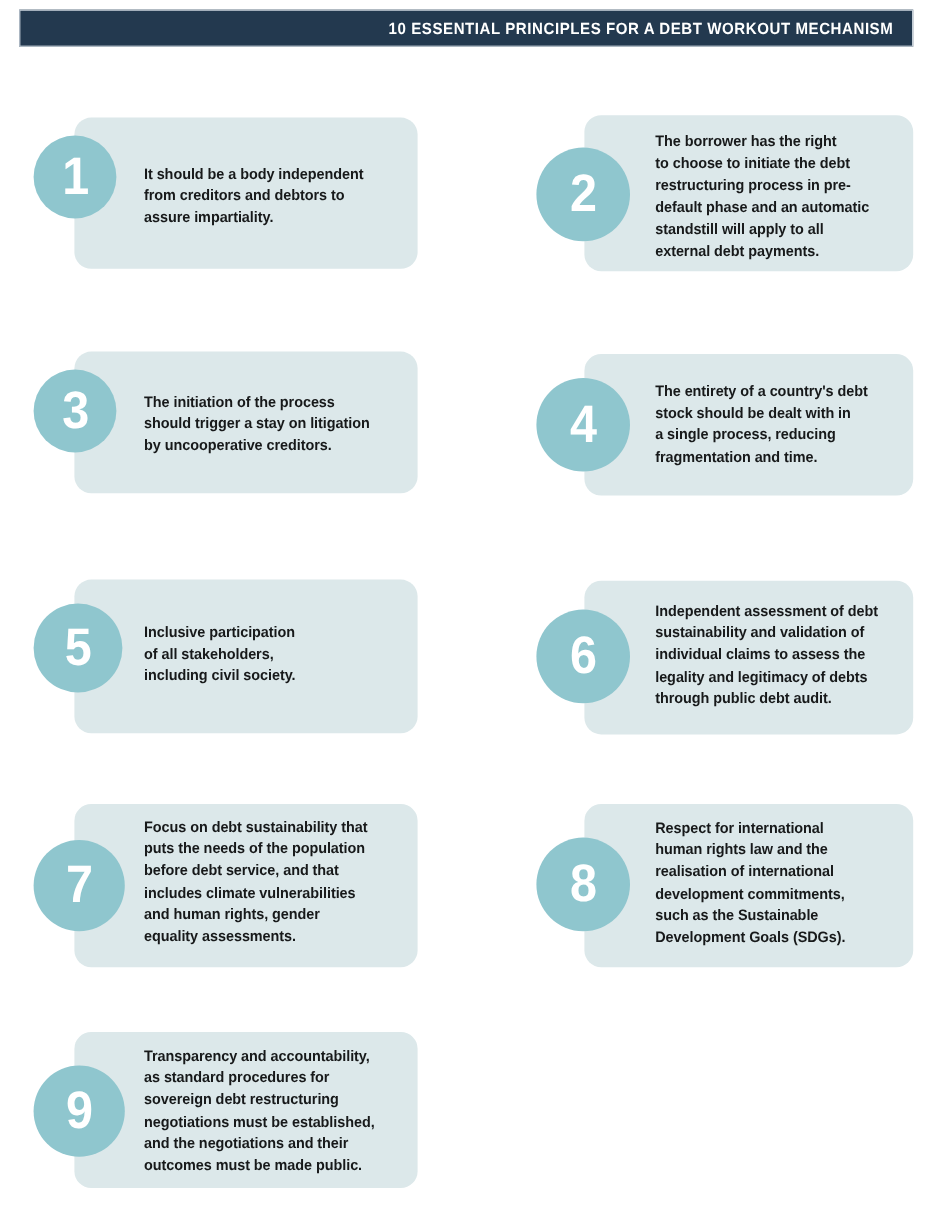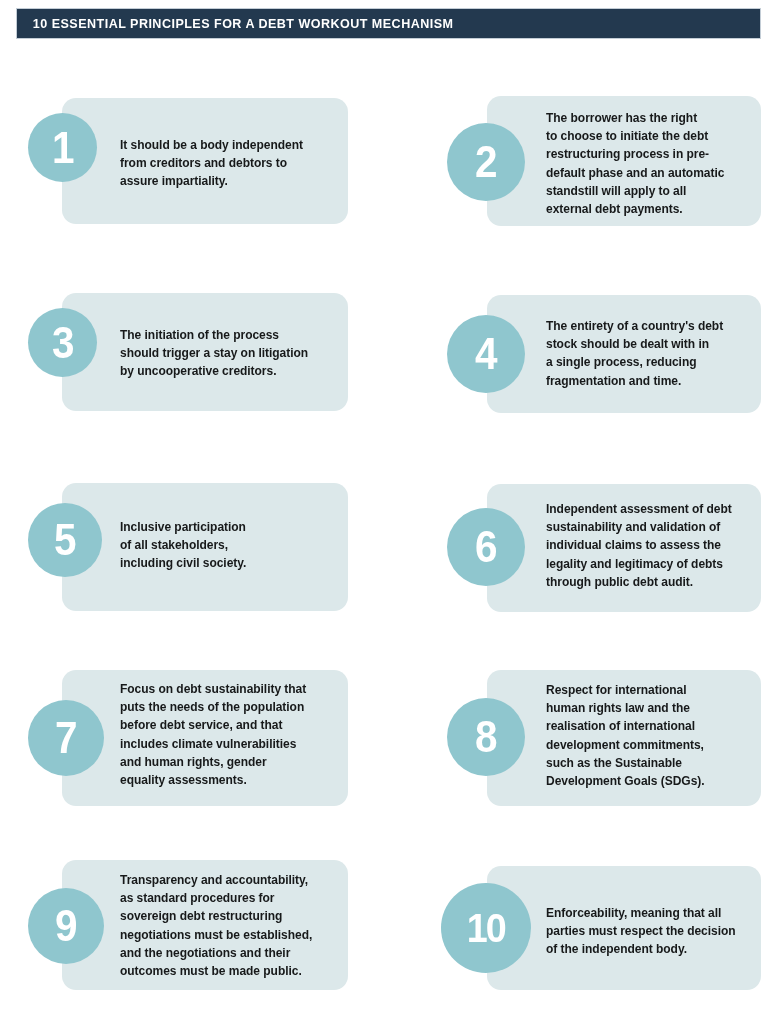--- a/index.html
+++ b/index.html
@@ -20,21 +20,21 @@
     position: absolute;
     left: 16px;
     top: 8px;
     width: 745px;
     height: 31px;
     background: #23394f;
     border: 1px solid #c3cdd6;
     box-sizing: border-box;
     display: flex;
     align-items: center;
-    justify-content: flex-start;
+    justify-content: flex-end;
   }
   #header-title {
     color: #ffffff;
     font-size: 13.5px;
     font-weight: bold;
     letter-spacing: 0.5px;
     text-transform: uppercase;
     font-family: "Liberation Sans", "DejaVu Sans", sans-serif;
     white-space: nowrap;
     transform: scaleX(0.93);
@@ -210,23 +210,14 @@
       <span class="principle-number">9</span>
     </div>
     <div class="principle-text" style="left:92px; top:11px; width:220px;">Transparency and accountability,
 as standard procedures for
 sovereign debt restructuring
 negotiations must be established,
 and the negotiations and their
 outcomes must be made public.</div>
   </div>
 
-  <div class="principle-item" style="left:441px; top:866px; width:320px; height:124px;">
-    <div class="principle-card" style="left:46px; width:274px; height:124px;"></div>
-    <div class="principle-badge wide" style="top:17px; width:90px; height:90px;">
-      <span class="principle-number">10</span>
-    </div>
-    <div class="principle-text" style="left:105px; top:38px; width:215px;">Enforceability, meaning that all
-parties must respect the decision
-of the independent body.</div>
-  </div>
 
 </div>
 
 </body></html>

